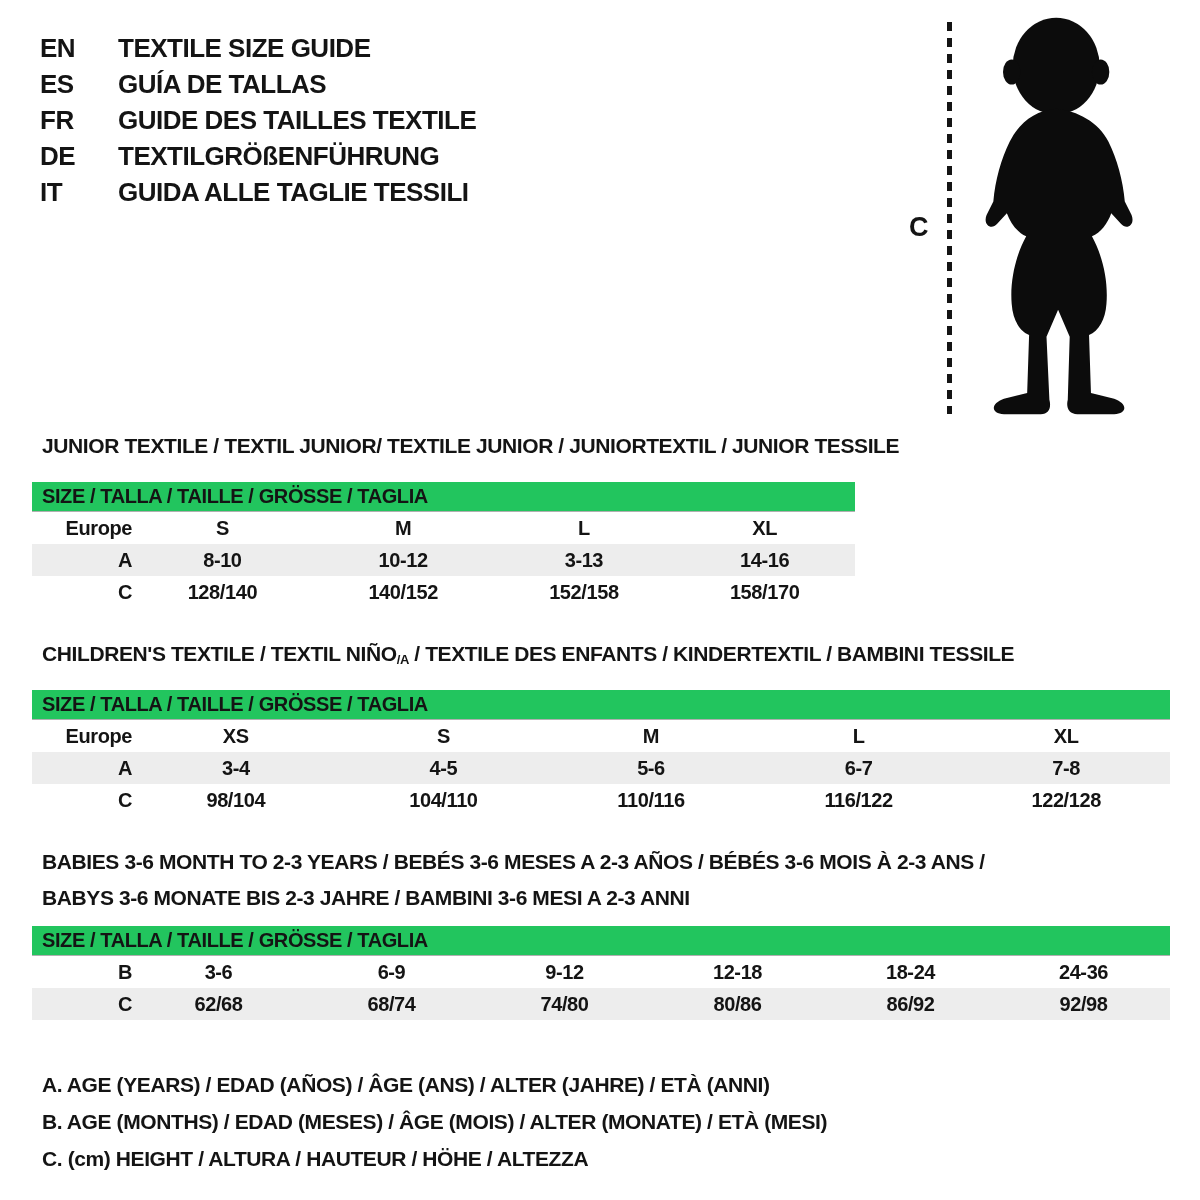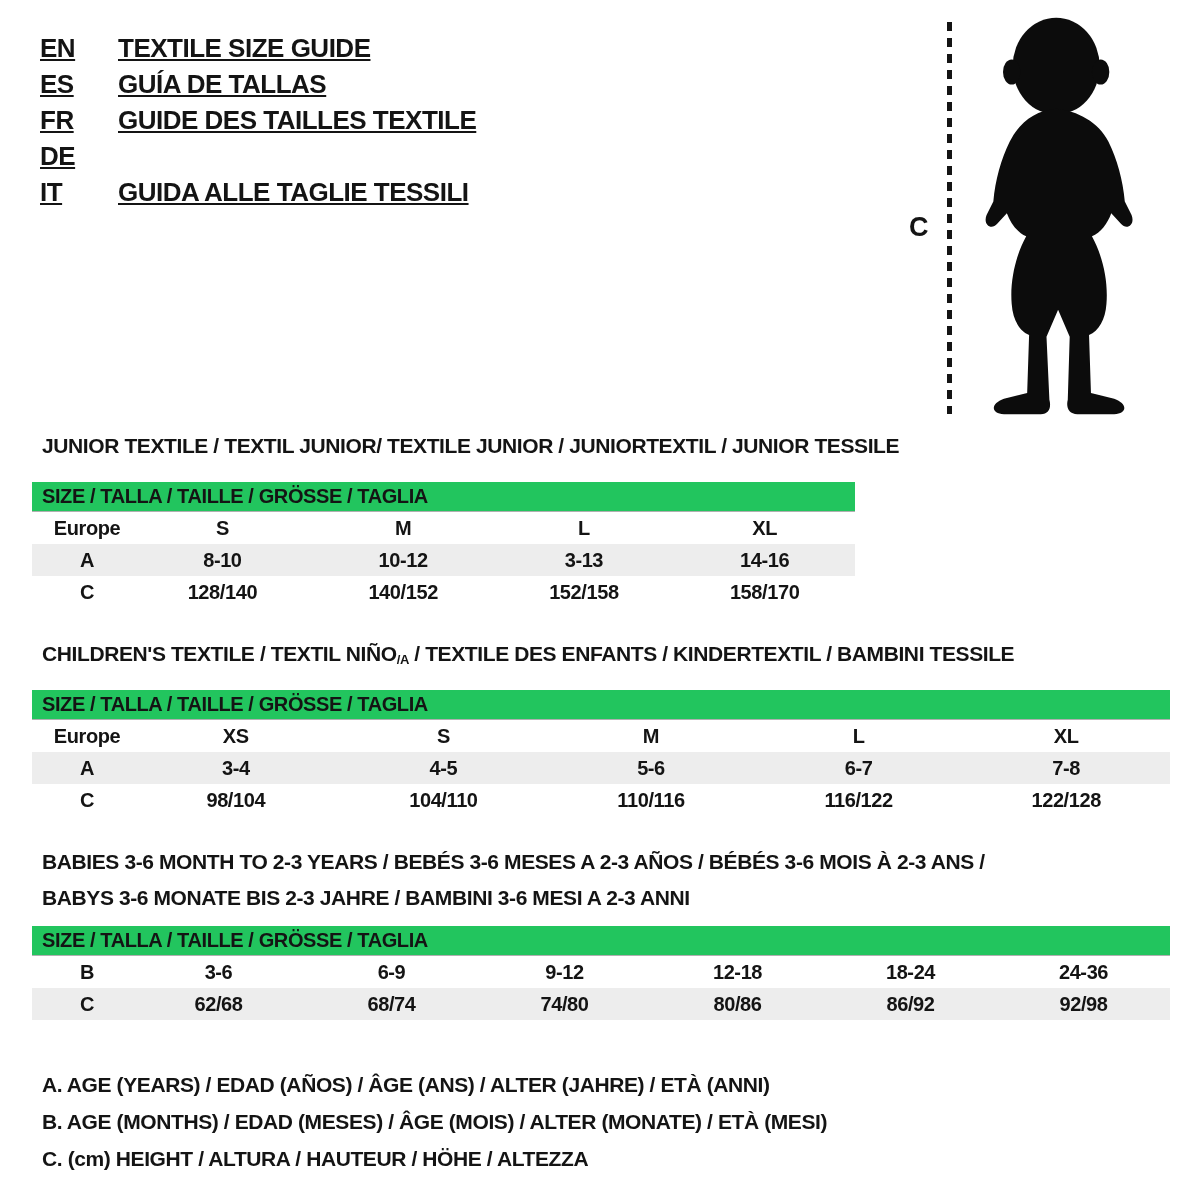--- a/index.html
+++ b/index.html
@@ -3,21 +3,21 @@
 <meta charset="utf-8">
 <style>
   html,body{margin:0;padding:0;}
   body{
     width:1200px;height:1200px;position:relative;overflow:hidden;
     background:#ffffff;color:#141414;
     font-family:"Liberation Sans",sans-serif;font-weight:700;
   }
   
   .lang-block{position:absolute;left:40px;top:30px;font-size:26px;letter-spacing:-0.5px;}
-  .lang-row{display:flex;height:36px;align-items:center;text-decoration:underline;}
+  .lang-row{display:flex;height:36px;align-items:center;}
   .lang-code{width:78px;}
   
   .figure{position:absolute;left:903px;top:14px;width:260px;height:408px;}
   .c-label{position:absolute;left:6px;top:198px;font-size:27px;}
   .dash-line{
     position:absolute;left:44px;top:8px;width:5px;height:392px;
     background:repeating-linear-gradient(to bottom,#141414 0 9px,transparent 9px 16px);
   }
   .toddler{position:absolute;left:62px;top:0;width:192px;height:406px;}
   .toddler svg{width:100%;height:100%;}
@@ -33,21 +33,21 @@
   #children-table{top:690px;width:1138px;}
   #babies-table{top:926px;width:1138px;}
   .size-bar{
     height:30px;background:#22c55e;border-bottom:1px solid #b0b0b0;box-sizing:border-box;
     display:flex;align-items:center;padding-left:10px;
     font-size:20px;letter-spacing:-0.4px;
   }
   table{width:100%;border-collapse:collapse;table-layout:fixed;
         font-size:20px;letter-spacing:-0.4px;font-weight:700;}
   td{height:32px;text-align:center;padding:0;}
-  td.lbl{text-align:center;padding-left:10px;margin-top:16px;}
+  td.lbl{text-align:right;padding-left:10px;margin-top:16px;}
   tr.shaded{background:#ededed;}
   
   .legend{position:absolute;left:42px;top:1066px;font-size:21px;line-height:37px;letter-spacing:-0.4px;}
 </style>
 </head>
 <body>
 
 <div class="lang-block">
   <div class="lang-row">
     <span class="lang-code">EN</span>
@@ -56,20 +56,21 @@
   <div class="lang-row">
     <span class="lang-code">ES</span>
     <span>GUÍA DE TALLAS</span>
   </div>
   <div class="lang-row">
     <span class="lang-code">FR</span>
     <span>GUIDE DES TAILLES TEXTILE</span>
   </div>
   <div class="lang-row">
     <span class="lang-code">DE</span>
+    <span>TEXTILGRÖßENFÜHRUNG</span>
   </div>
   <div class="lang-row">
     <span class="lang-code">IT</span>
     <span>GUIDA ALLE TAGLIE TESSILI</span>
   </div>
 </div>
 
 <div class="figure">
   <span class="c-label">C</span>
   <div class="dash-line"></div>

